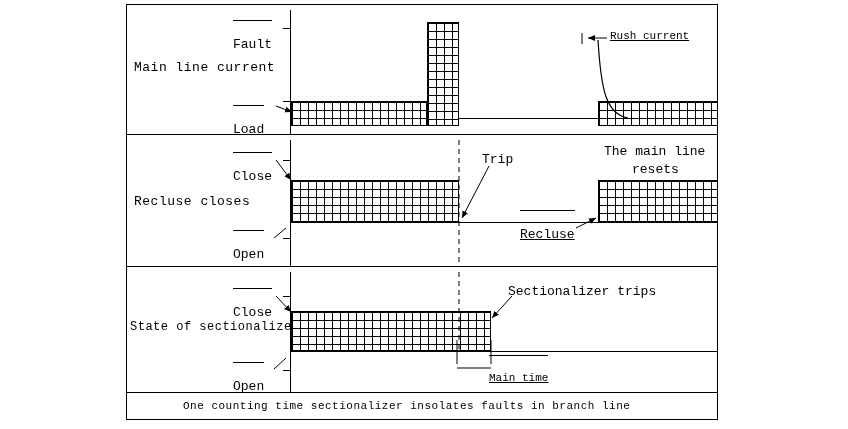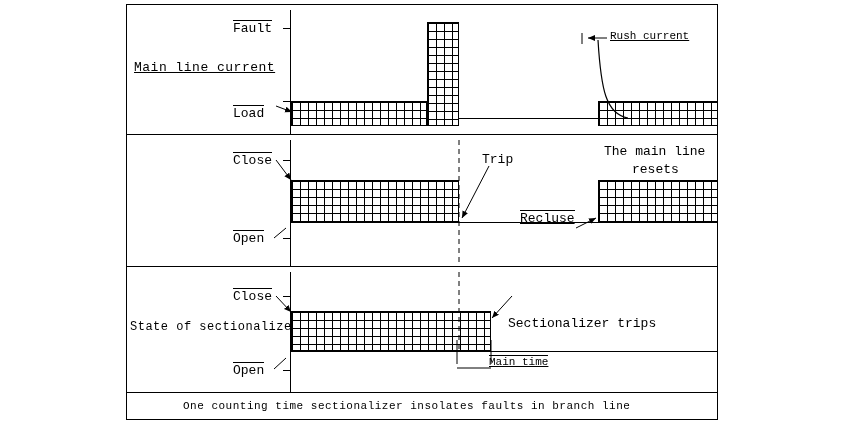--- a/index.html
+++ b/index.html
@@ -15,55 +15,56 @@
   .blk{position:absolute;
     background-color:#ffffff;
     background-image:
       repeating-linear-gradient(to right, #000 0 1px, transparent 1px 8px),
       repeating-linear-gradient(to bottom, #000 0 1px, transparent 1px 8px);
     border:1px solid #000;box-sizing:border-box;}
 
   .tick{position:absolute;background:#000;}
   .txt{position:absolute;font-size:13px;white-space:nowrap;}
   .txt-sm{position:absolute;font-size:11px;white-space:nowrap;text-decoration:underline;}
-  .ol{border-top:1px solid #000;padding-top:0px;}
+  .ol{border-top:1px solid #000;padding-top:16px;}
 
   .caption{position:absolute;font-size:11px;letter-spacing:0.5px;white-space:nowrap;}
 
   svg.ov{position:absolute;left:0;top:0;width:848px;height:429px;pointer-events:none;}
 </style>
 </head>
 <body>
 
 <div id="root">
 
   <div class="frame"></div>
 
   <div class="hline" style="left:126px;top:134px;width:592px;"></div>
   <div class="hline" style="left:126px;top:266px;width:592px;"></div>
   <div class="hline" style="left:126px;top:392px;width:592px;"></div>
 
-  <div class="panel-label" style="left:134px;top:60px;text-decoration:underline;">Main line current</div>
+  <div class="panel-label" style="left:134px;top:60px;">Main line current</div>
 
   <div class="vline" style="left:290px;top:10px;height:124px;"></div>
 
   <div class="hline" style="left:290px;top:118px;width:428px;"></div>
 
   <div class="tick" style="left:283px;top:28px;width:8px;height:1px;"></div>
   <div class="tick" style="left:283px;top:101px;width:8px;height:1px;"></div>
 
   <div class="txt ol" style="left:233px;top:20px;">Fault</div>
   <div class="txt ol" style="left:233px;top:93px;margin-top:12px;">Load</div>
 
   <div class="blk" style="left:291px;top:101px;width:136px;height:25px;"></div>
   <div class="blk" style="left:427px;top:22px;width:32px;height:104px;"></div>
   <div class="blk" style="left:598px;top:101px;width:120px;height:25px;"></div>
 
   <div class="txt-sm" style="left:610px;top:30px;">Rush current</div>
 
+  <div class="panel-label" style="left:134px;top:194px;">Recluse closes</div>
 
   <div class="vline" style="left:290px;top:140px;height:126px;"></div>
   <div class="hline" style="left:290px;top:222px;width:428px;"></div>
 
   <div class="tick" style="left:283px;top:160px;width:8px;height:1px;"></div>
   <div class="tick" style="left:283px;top:238px;width:8px;height:1px;"></div>
 
   <div class="txt ol" style="left:233px;top:152px;">Close</div>
   <div class="txt ol" style="left:233px;top:230px;">Open</div>
 
@@ -81,21 +82,21 @@
   <div class="hline" style="left:290px;top:351px;width:428px;"></div>
 
   <div class="tick" style="left:283px;top:296px;width:8px;height:1px;"></div>
   <div class="tick" style="left:283px;top:370px;width:8px;height:1px;"></div>
 
   <div class="txt ol" style="left:233px;top:288px;">Close</div>
   <div class="txt ol" style="left:233px;top:362px;">Open</div>
 
   <div class="blk" style="left:291px;top:311px;width:200px;height:40px;"></div>
 
-  <div class="txt" style="left:508px;top:284px;margin-top:32px;">Sectionalizer trips</div>
+  <div class="txt" style="left:508px;top:284px;">Sectionalizer trips</div>
   <div class="txt-sm ol" style="left:489px;top:355px;">Main time</div>
 
   <div class="caption" style="left:183px;top:400px;">One counting time sectionalizer insolates faults in branch line</div>
 
   <svg class="ov" viewBox="0 0 848 429">
     <defs>
       <marker id="ah" markerWidth="8" markerHeight="8" refX="7" refY="3" orient="auto">
         <path d="M0,0 L7,3 L0,6 z" fill="#000"></path>
       </marker>
     </defs>

